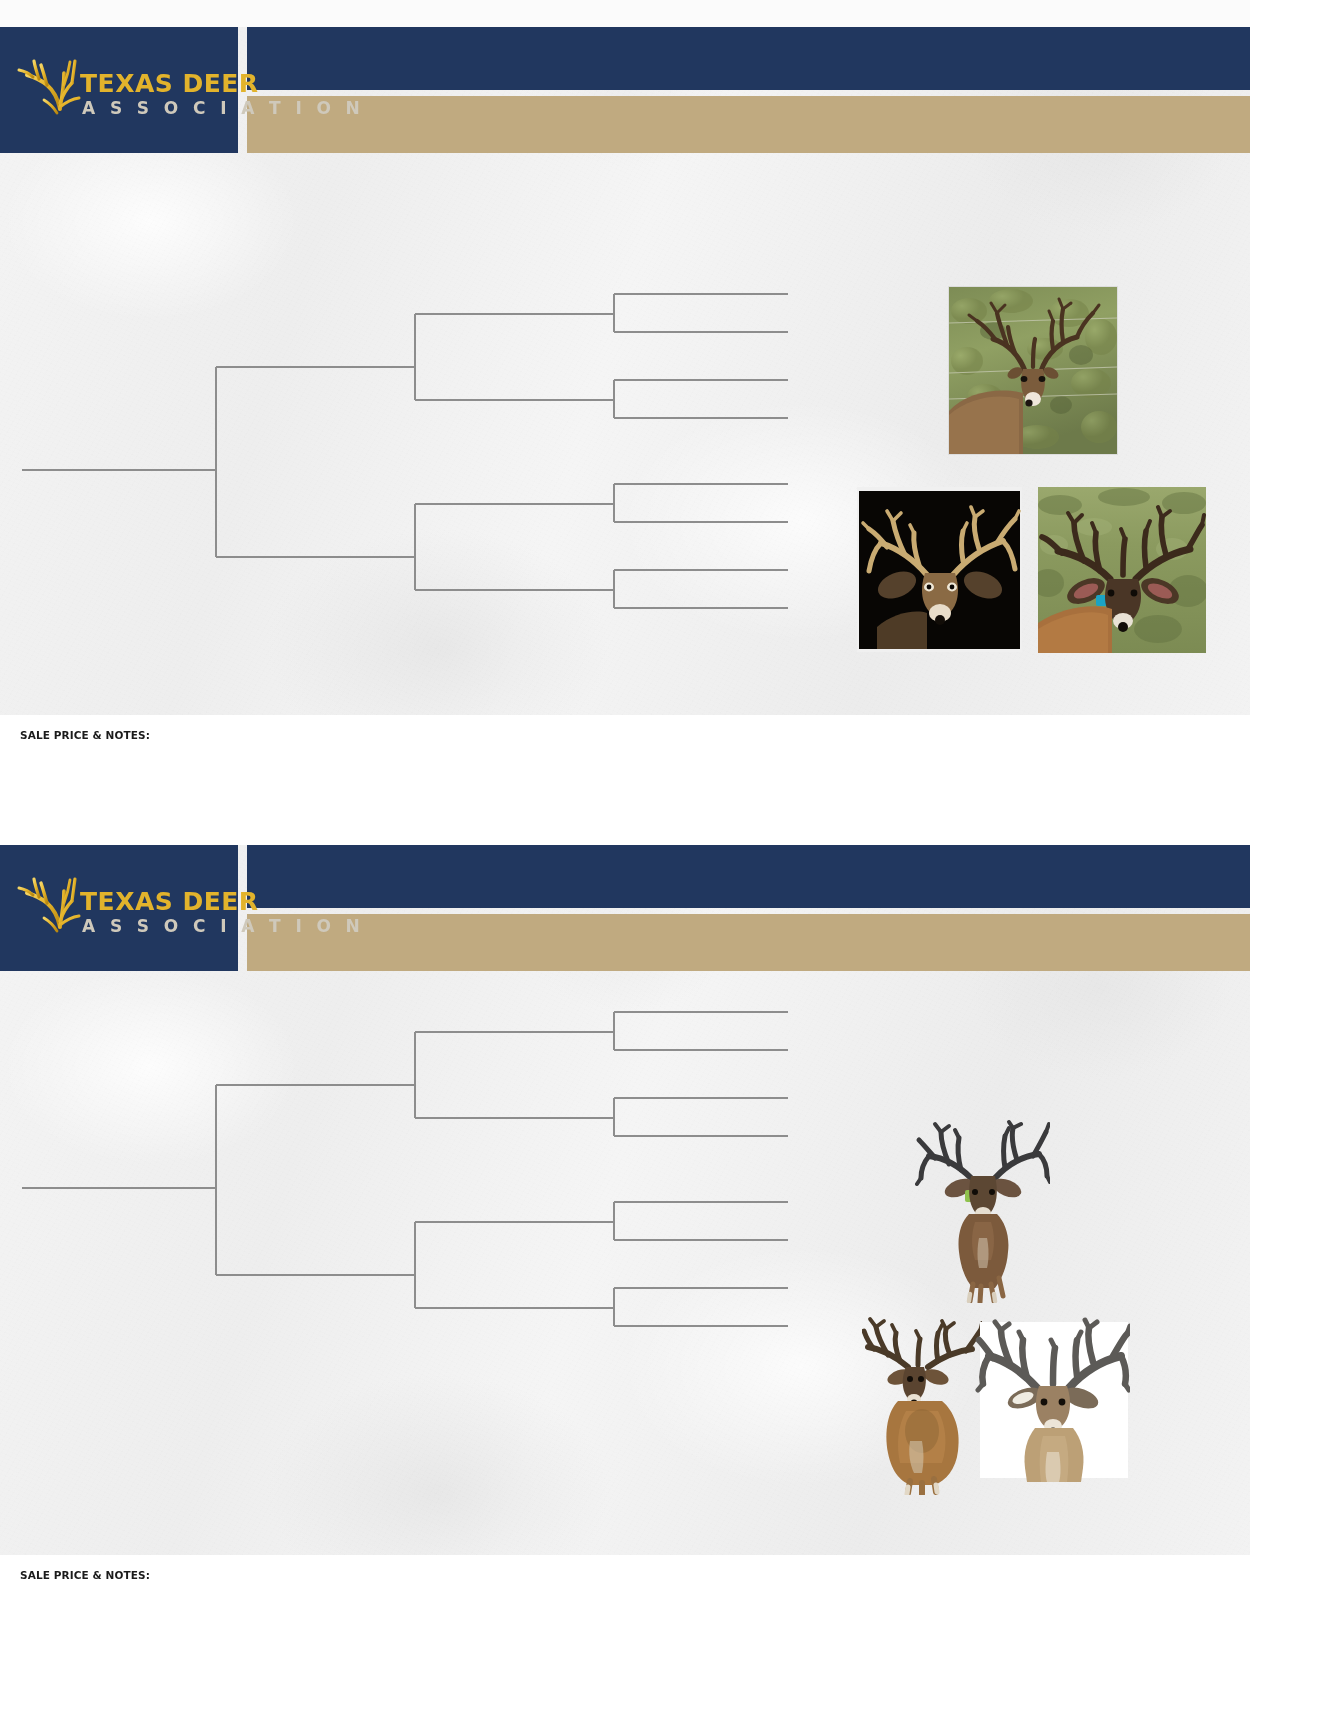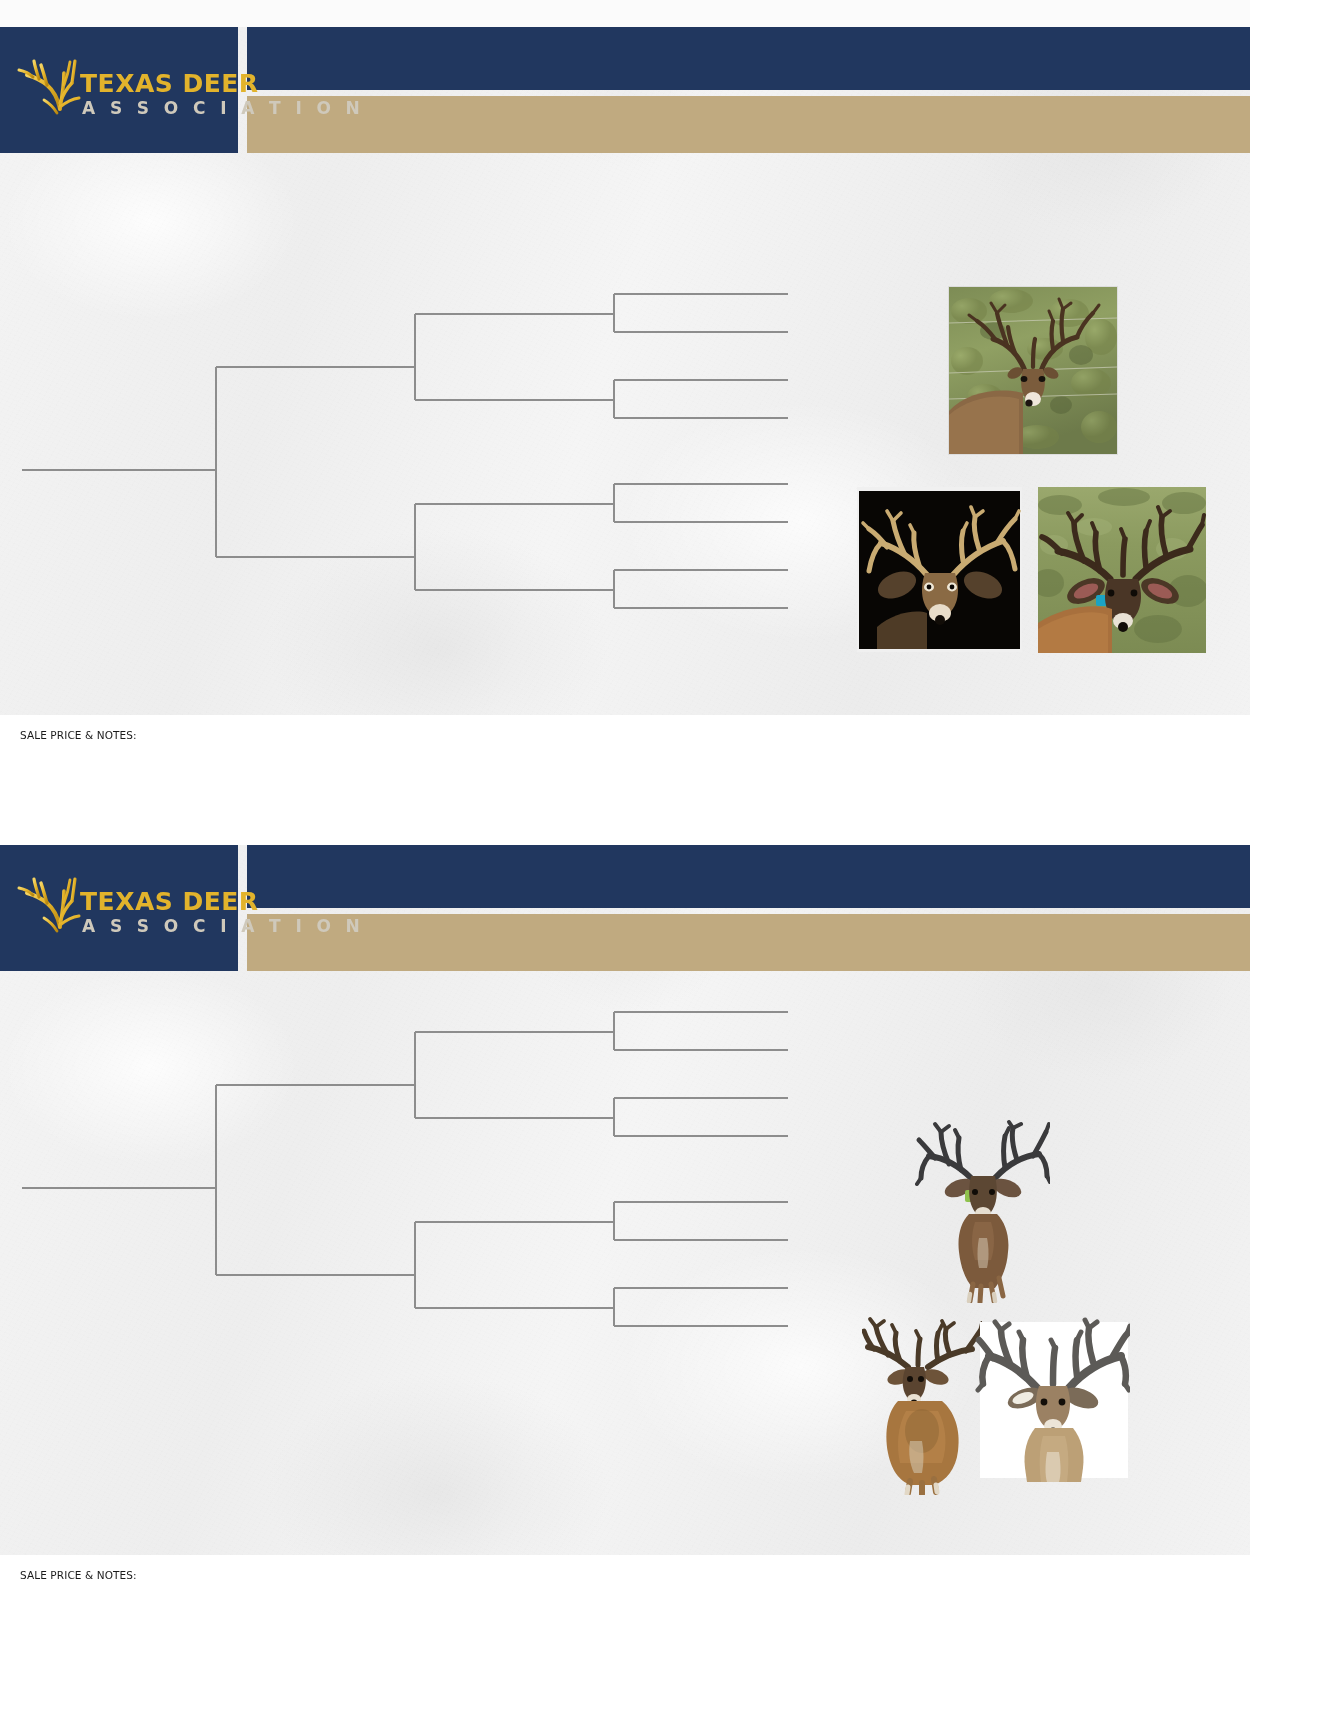--- a/index.html
+++ b/index.html
@@ -134,21 +134,21 @@
     position: absolute;
     overflow: hidden;
   }
   .photo-bordered { border: 1px solid #dddddd; }
 
   
   .sale-price-label {
     position: absolute;
     left: 20px;
     font-size: 10.5px;
-    font-weight: normal;
+    font-weight: bold;
     letter-spacing: 0.1px;
     color: #1b1b1b;
     font-family: "DejaVu Sans", sans-serif;
     white-space: nowrap;
   }
   .footer-white {
     position: absolute;
     left: 0;
     width: 1250px;
     background: #ffffff;

